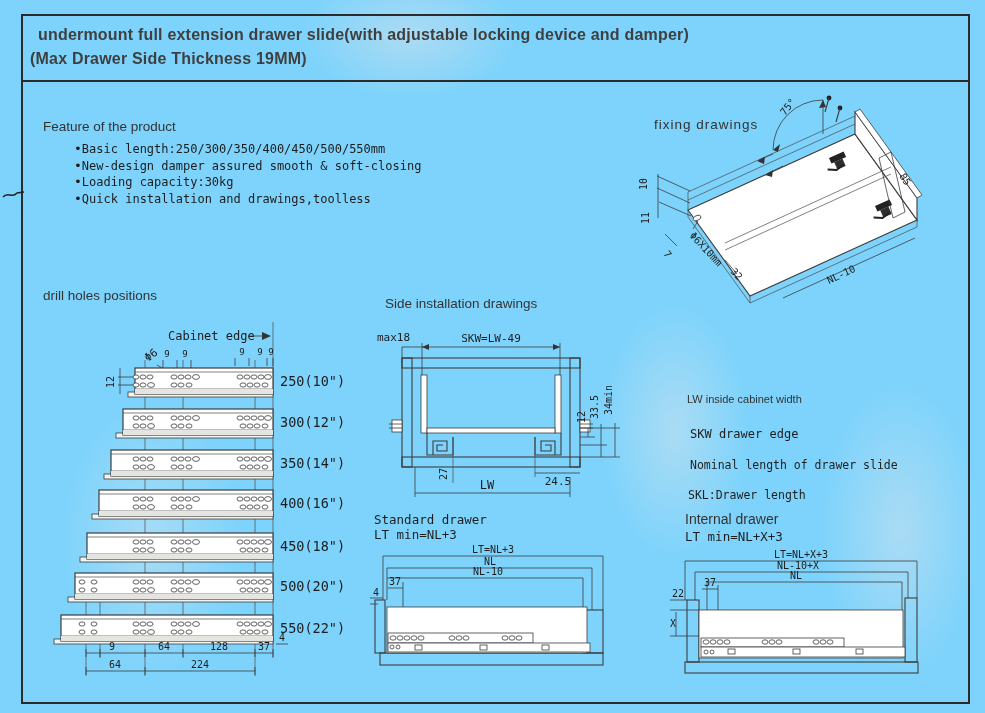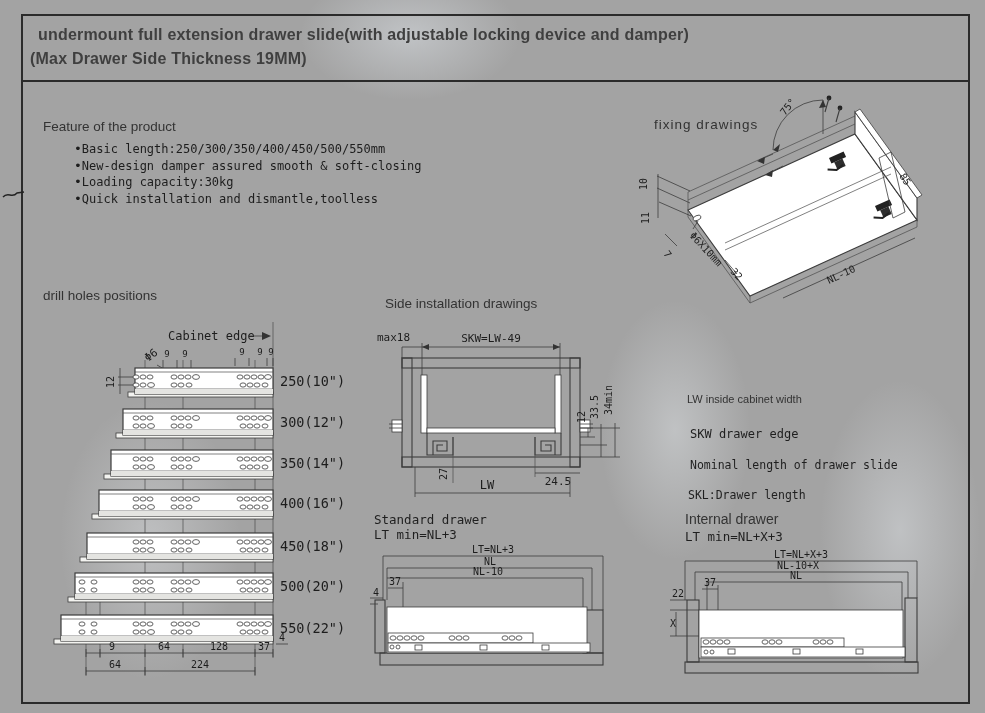--- a/index.html
+++ b/index.html
@@ -1,16 +1,16 @@
 <!DOCTYPE html>
 <html><head>
 <meta charset="utf-8">
 <style>
   html,body{margin:0;padding:0;background:#e9e9e7;}
-  #page{position:relative;width:985px;height:713px;background:#a3a3a3;overflow:hidden;
+  #page{position:relative;width:985px;height:713px;background:#7dd3fc;overflow:hidden;
         font-family:"Liberation Sans",sans-serif;color:#2f2f2f;}
   .smudge{position:absolute;border-radius:50%;pointer-events:none;}
   .box{position:absolute;border:2px solid #2b2b2b;background:transparent;}
   .abs{position:absolute;}
   .h-bold{font-family:"Liberation Sans",sans-serif;font-weight:normal;color:#333;}
   .mono{font-family:"DejaVu Sans Mono",monospace;color:#1f1f1f;}
   .title-line{font-family:"Liberation Sans",sans-serif;font-weight:bold;color:#3f3f3f;
               font-size:16px;letter-spacing:.2px;}
   .feat-item{font-family:"DejaVu Sans Mono",monospace;font-size:12px;color:#1d1d1d;
              line-height:16.5px;white-space:pre;margin-left:24px;}
@@ -41,21 +41,21 @@
 
   <svg class="abs" style="left:2px;top:183px;" width="24" height="20" viewBox="0 0 24 20">
     <path d="M1,14 C6,8 10,16 15,10 L22,9" stroke="#222" stroke-width="1.4" fill="none"></path>
   </svg>
 
   <div class="abs h-bold" style="left:43px;top:119px;font-size:13.5px;">Feature of the product</div>
   <div class="abs" style="left:50px;top:141px;">
     <div class="feat-item">Basic length:250/300/350/400/450/500/550mm</div>
     <div class="feat-item">New-design damper assured smooth &amp; soft-closing</div>
     <div class="feat-item">Loading capacity:30kg</div>
-    <div class="feat-item">Quick installation and dismantle,toolless</div>
+    <div class="feat-item">Quick installation and drawings,toolless</div>
   </div>
 
   <div class="abs h-bold" style="left:654px;top:117px;font-size:13.5px;letter-spacing:1px;text-align:center;">fixing drawings</div>
 
   <svg class="abs" style="left:633px;top:88px;" width="302" height="218" viewBox="0 0 302 218">
     <g>
 
       <polygon class="wh" points="55,122 222,46 284,132 117,208"></polygon>
       <path class="lnt" d="M55,129 L117,215 L284,139 M55,122 L55,129 M117,208 L117,215 M284,132 L284,139"></path>
 

